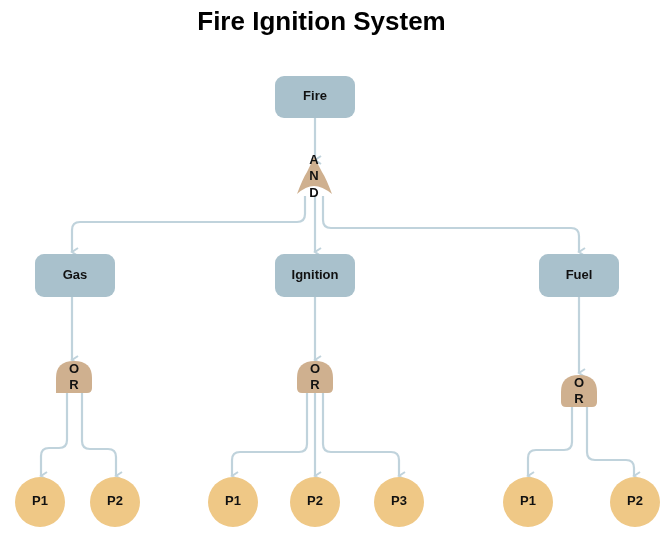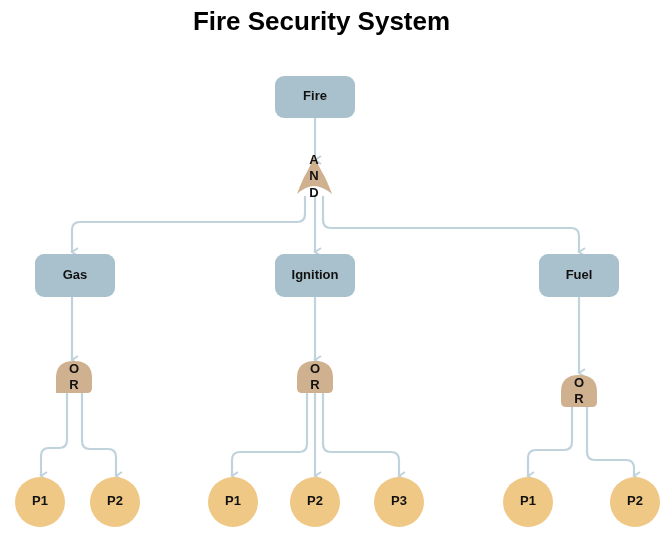--- a/index.html
+++ b/index.html
@@ -9,21 +9,21 @@
     .event { fill: #a9c1cc; }
     .gate { fill: #cfb08f; }
     .leaf { fill: #efc886; }
     .edge { fill: none; stroke: #c0d3dc; stroke-width: 2.2; }
     .lbl { font-family: "Liberation Sans", sans-serif; font-weight: bold; font-size: 13px; fill: #111; text-anchor: middle; dominant-baseline: middle; }
     .glbl { font-family: "Liberation Sans", sans-serif; font-weight: bold; font-size: 13px; fill: #111; text-anchor: middle; dominant-baseline: middle; }
   </style>
 </head>
 <body>
 
-<div class="title">Fire Security System</div>
+<div class="title">Fire Ignition System</div>
 
 <svg width="670" height="543" viewBox="0 0 670 543">
   <defs>
     <marker id="arr" markerWidth="10" markerHeight="10" refX="5" refY="7" orient="auto-start-reverse" markerUnits="userSpaceOnUse">
       <path d="M1,1 L5,7 L9,1" fill="none" stroke="#c0d3dc" stroke-width="2"></path>
     </marker>
   </defs>
 
   <g>
     <path class="edge" d="M315,118 L315,160" marker-end="url(#arr)"></path>

